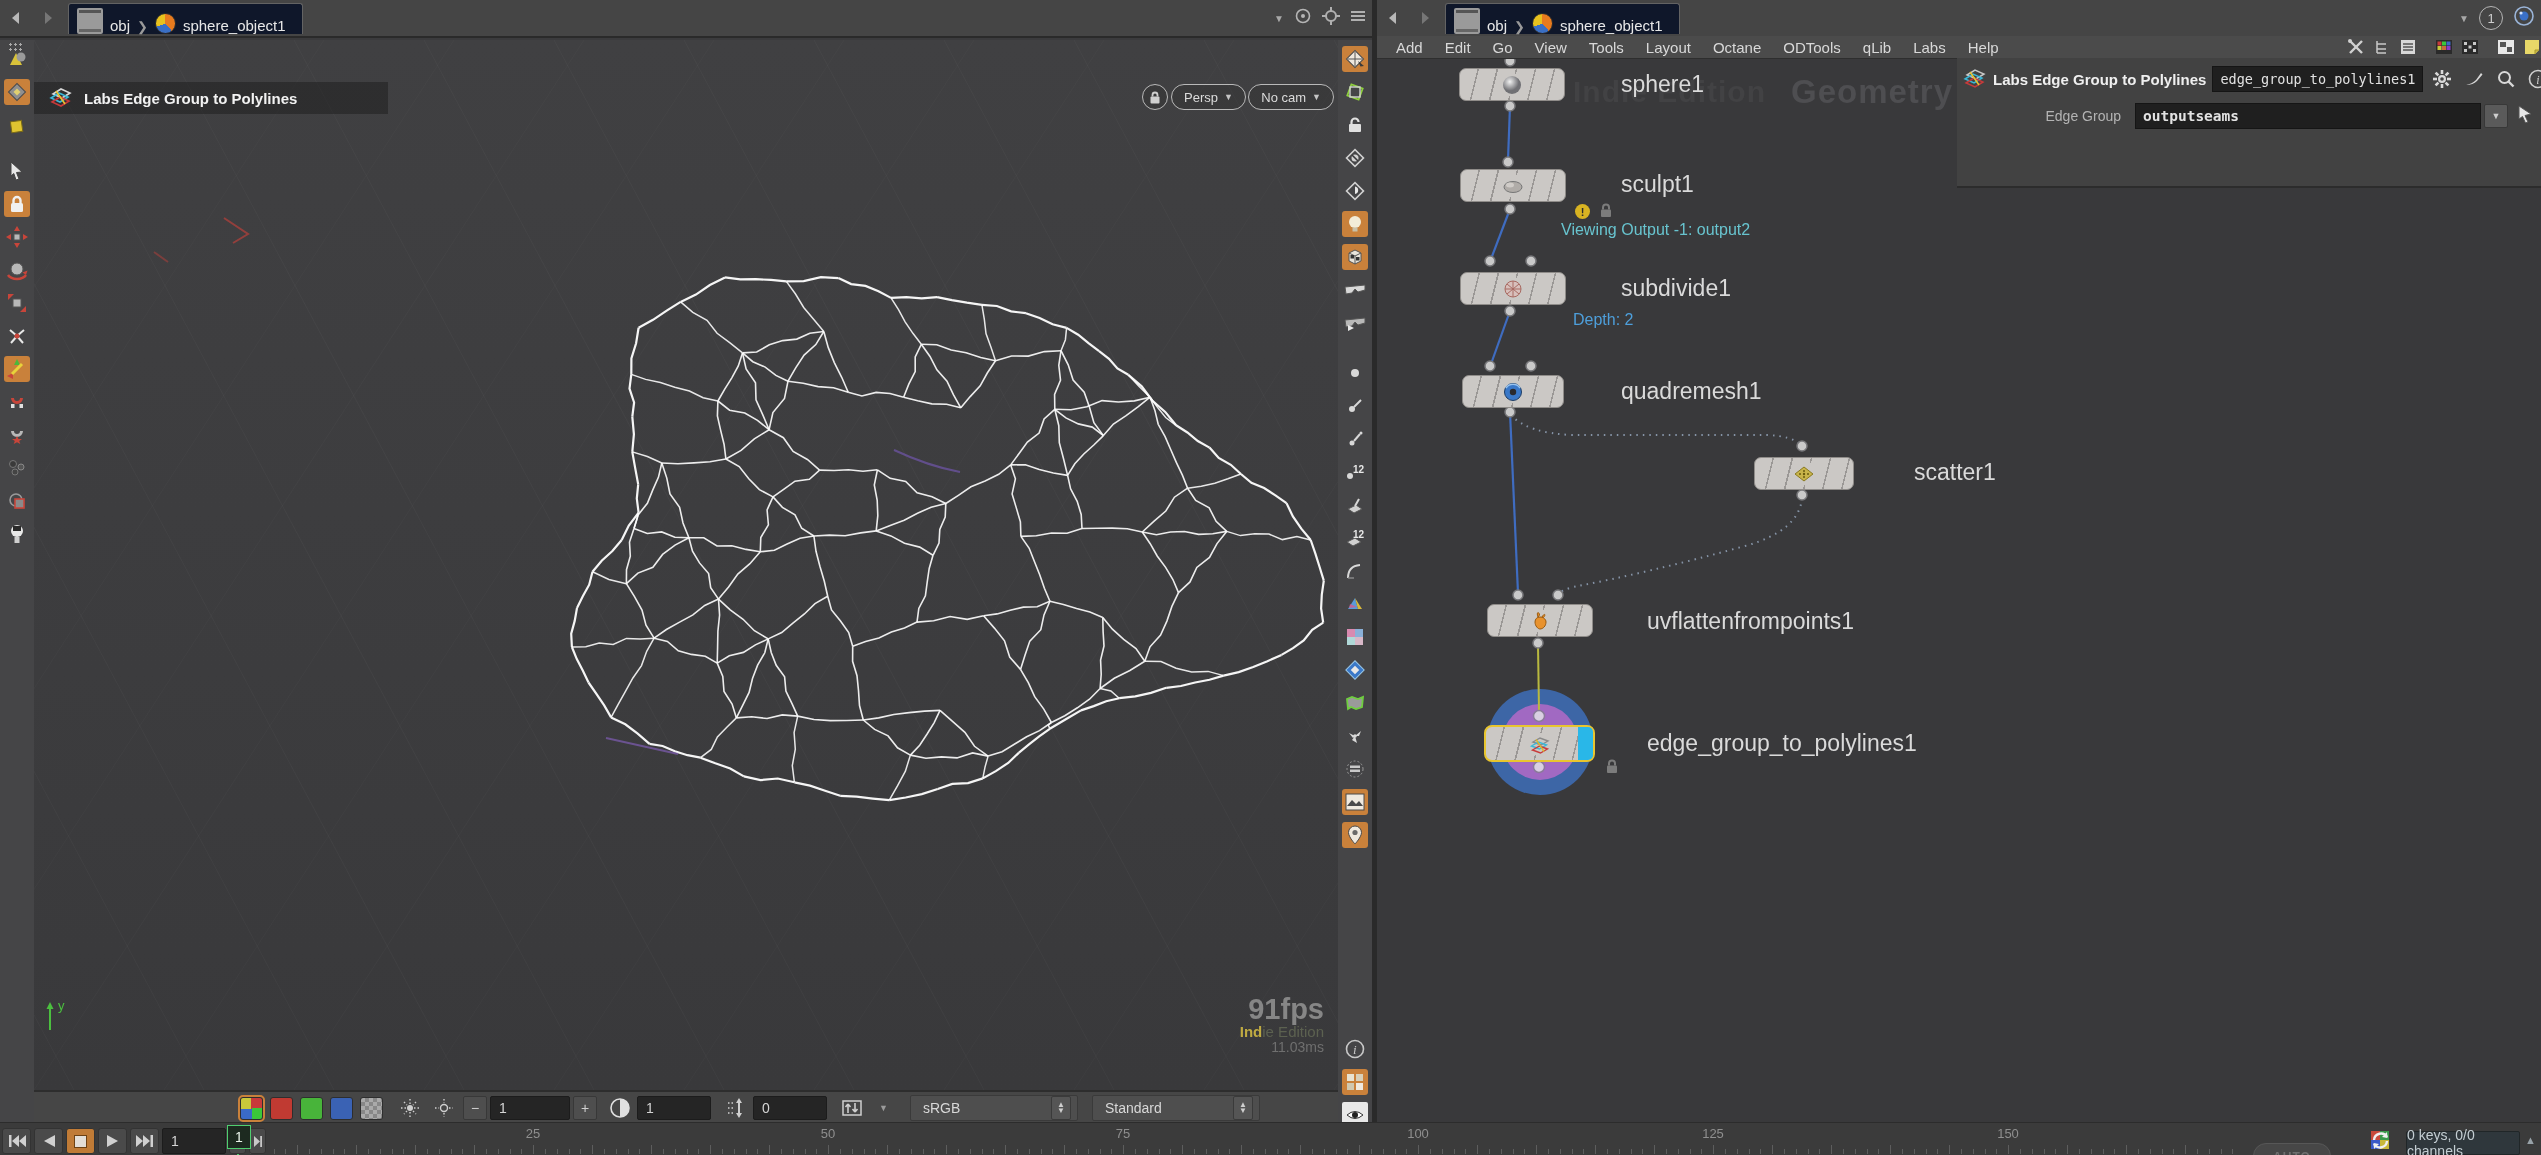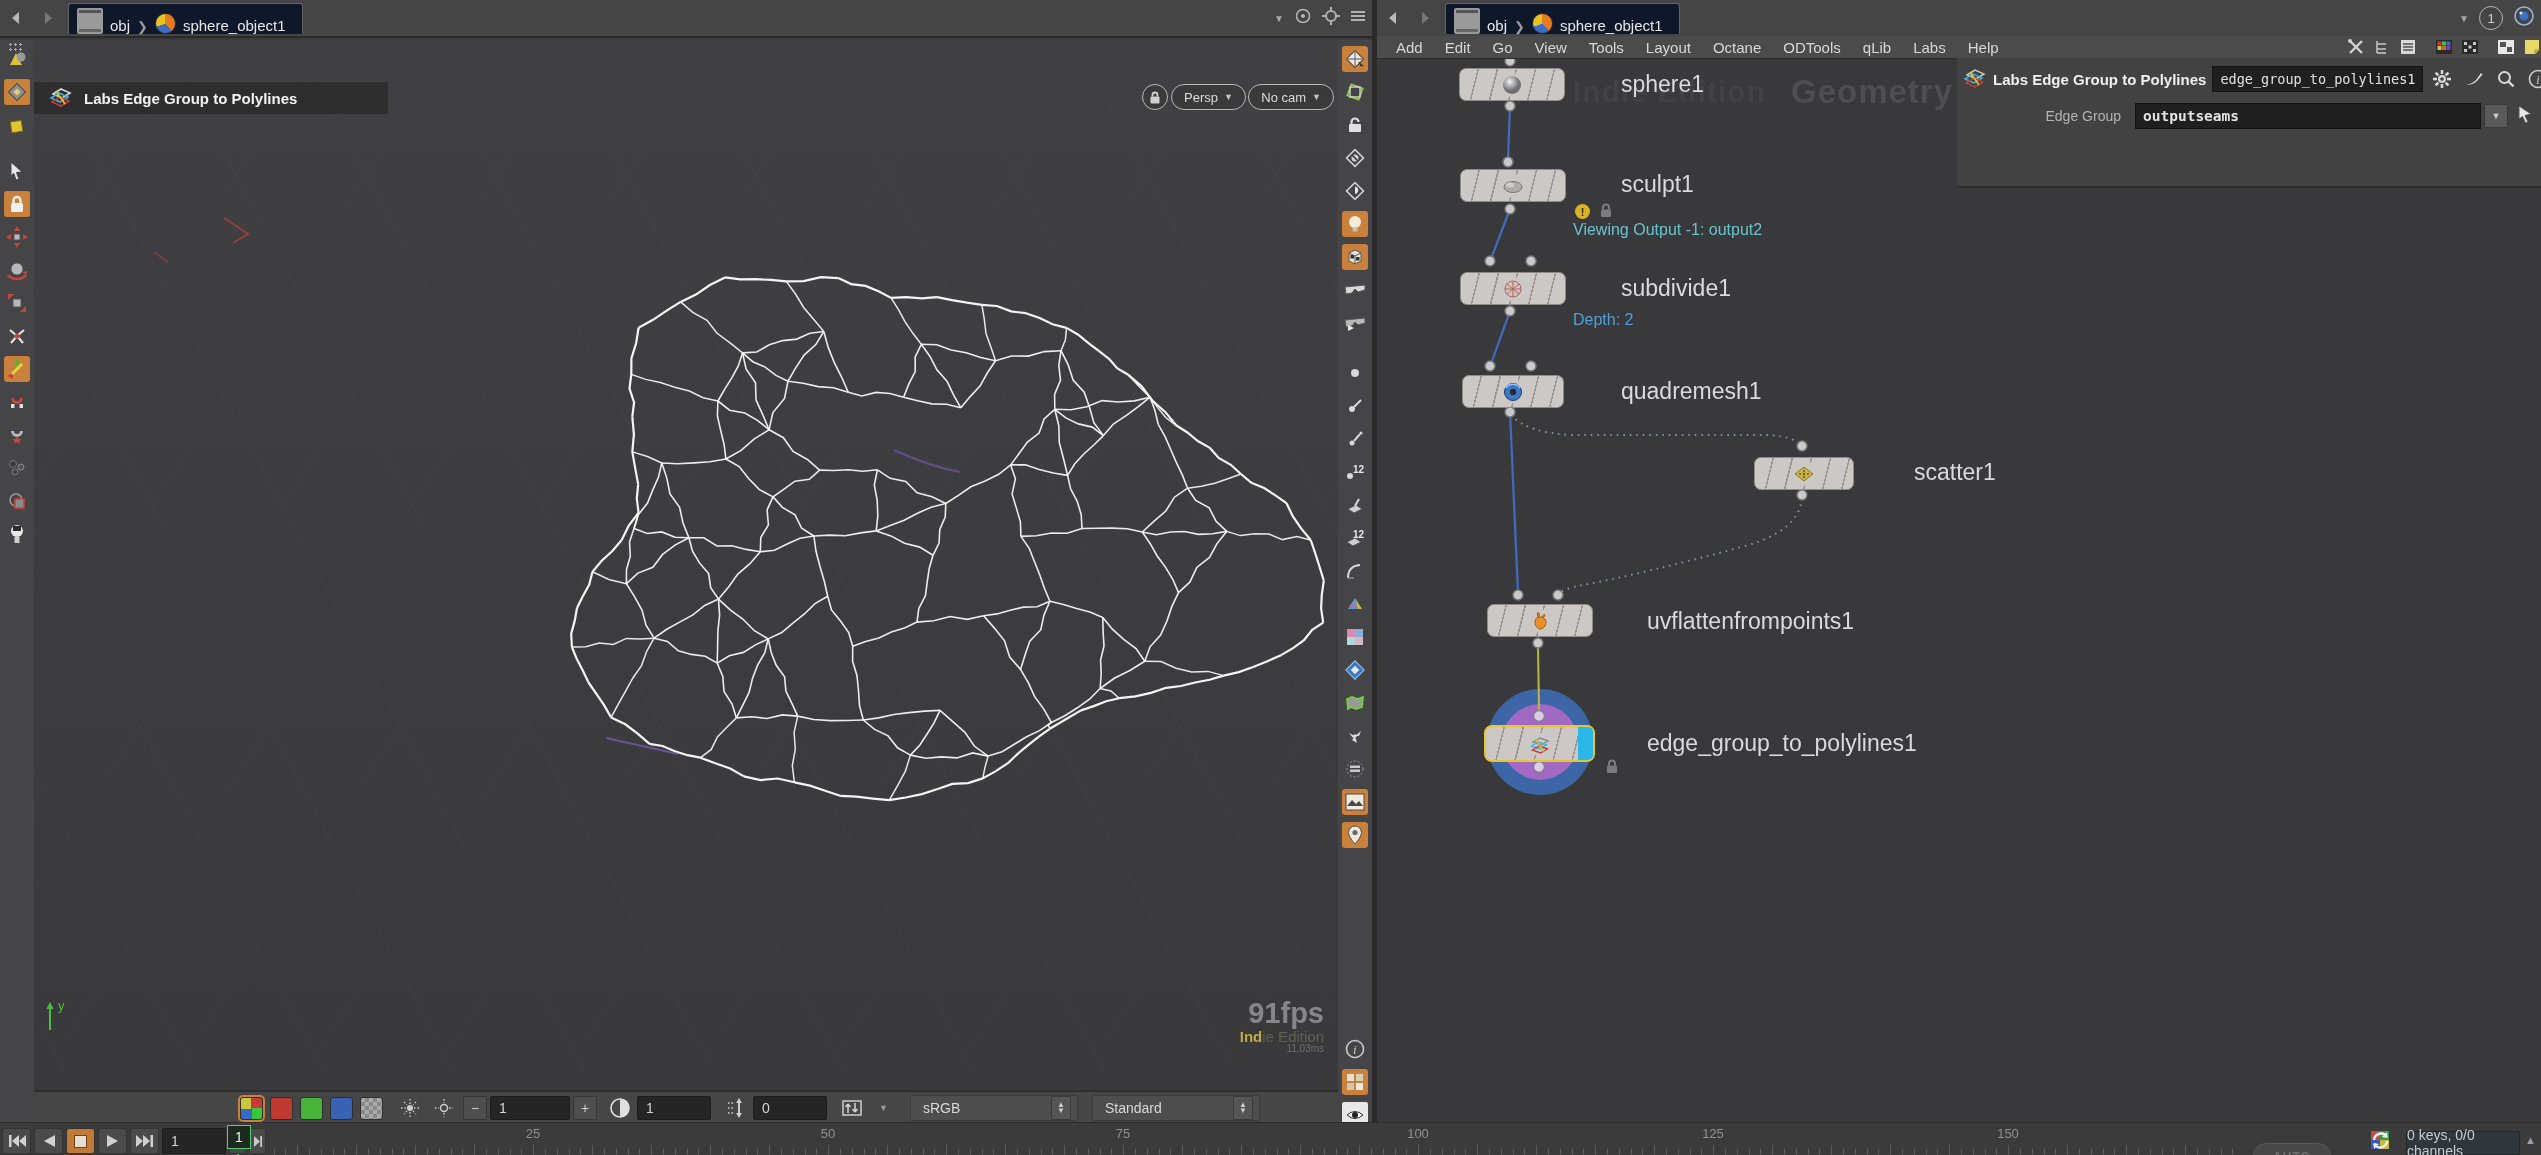--- a/index.html
+++ b/index.html
@@ -39,21 +39,21 @@
   #vp-overlay-bar .t{font-size:15px;font-weight:bold;color:#f2f2f2;}
   .pill{height:24px;border:1.5px solid #b9b9b9;border-radius:13px;color:#dcdcdc;font-size:13px;
         display:flex;align-items:center;gap:6px;padding:0 12px;background:rgba(40,40,40,0.25);}
   .pill .car{font-size:9px;color:#c5c5c5;}
   .lockcirc{width:24px;height:24px;border:1.5px solid #b9b9b9;border-radius:50%;background:rgba(40,40,40,0.25);
             display:flex;align-items:center;justify-content:center;}
   #fpsblock{position:absolute;right:14px;bottom:36px;text-align:right;line-height:1.02;}
   #fpsblock .fps{font-size:29px;font-weight:bold;color:#868686;margin-top:44px;}
   #fpsblock .ed{font-size:15px;color:#5c6150;}
   #fpsblock .ed b{color:#c0ab42;font-weight:bold;}
-  #fpsblock .ms{font-size:10px;color:#6f6f6f;}
+  #fpsblock .ms{font-size:14px;color:#6f6f6f;}
   
   #vbar{position:absolute;left:34px;top:1090px;width:1304px;height:32px;background:#464646;
         border-top:2px solid #2d2d2d;display:flex;align-items:center;}
   .sw{width:21px;height:21px;border-radius:3px;border:1px solid #2e2e2e;}
   .fld{height:22px;background:#252525;border:1px solid #1c1c1c;border-radius:2px;color:#d5d5d5;
        font-size:14px;display:flex;align-items:center;padding:0 8px;}
   .spin{width:18px;height:22px;background:#555;border:1px solid #3a3a3a;border-radius:2px;color:#cfcfcf;
         font-size:8px;display:flex;flex-direction:column;align-items:center;justify-content:center;line-height:.8;}
   .drop{height:24px;background:#4e4e4e;border:1px solid #3a3a3a;border-radius:2px;color:#d8d8d8;font-size:14px;
         display:flex;align-items:center;padding:0 6px 0 12px;gap:14px;}
@@ -1009,21 +1009,21 @@
             <ellipse cx="8" cy="7" rx="4" ry="2.5" fill="#d0ccc8"></ellipse>
           </svg>
         </span>
     </div>
     <span class="ntitle" style="left:196px;top:112px;">sculpt1</span>
     <span class="warn" style="left:198px;top:145px;">!</span>
     <span class="locksm" style="left:222px;top:144px;"><svg width="14" height="15">
           <rect x="2" y="6.5" width="10" height="7.5" rx="1" fill="#7c7c7c"></rect>
           <path d="M4 6.5 V4.5 A3 3 0 0 1 10 4.5 V6.5" fill="none" stroke="#7c7c7c" stroke-width="2"></path>
         </svg></span>
-    <span class="ninfo" style="left:196px;top:162px;">Viewing Output -1: output2</span>
+    <span class="ninfo" style="left:184px;top:162px;">Viewing Output -1: output2</span>
 
     <div class="node" style="left:83px;top:213px;">
       <span class="cicon">
           <svg width="20" height="20">
             <circle cx="10" cy="10" r="8" fill="#d8c0bc" stroke="#a86a62"></circle>
             <path d="M2 10 H18 M10 2 V18 M4 5 L16 15 M16 5 L4 15" stroke="#a86a62" stroke-width="1"></path>
           </svg>
         </span>
     </div>
     <span class="ntitle" style="left:196px;top:216px;">subdivide1</span>

